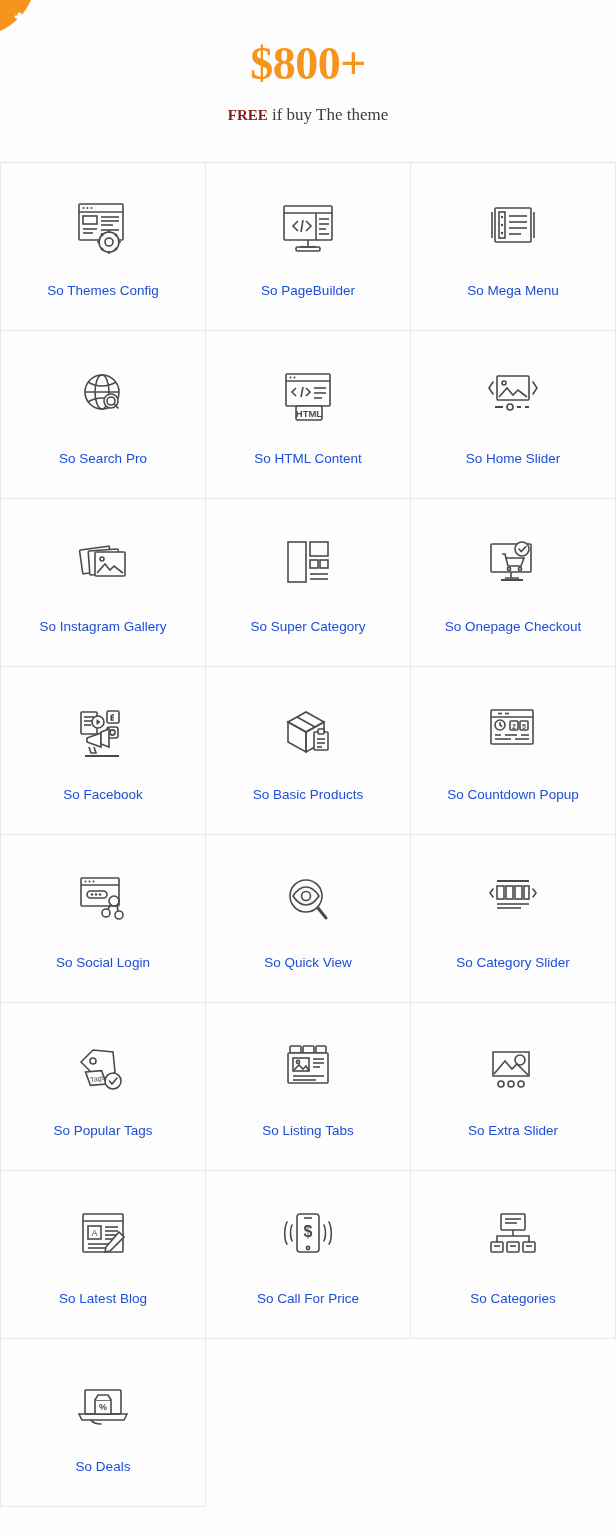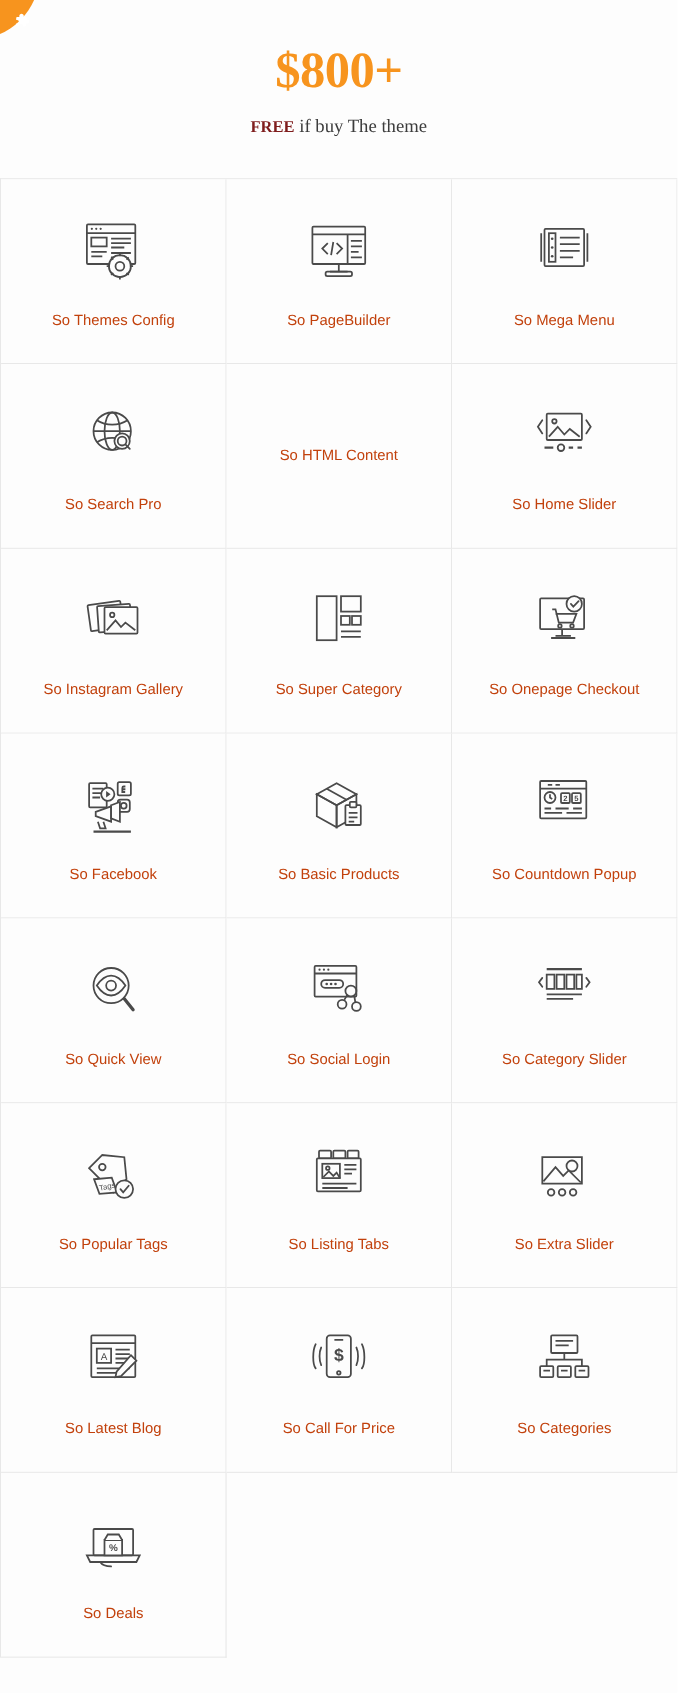--- a/index.html
+++ b/index.html
@@ -78,21 +78,21 @@
   .cell .ico {
     height: 74px;
     display: flex;
     align-items: center;
     justify-content: center;
     margin-bottom: 16px;
   }
   .cell .ico svg { display: block; }
   .cell .label {
     font-size: 13.5px;
-    color: #c2410c;
+    color: #1d4ed8;
     text-align: center;
     line-height: 1.2;
     padding: 0 6px;
   }
 </style>
 </head>
 <body>
 
 <div id="page">
 
@@ -179,20 +179,34 @@
           <path d="M17 14c4 2.5 9 4 14 4s10-1.5 14-4M17 34c4-2.5 9-4 14-4s10 1.5 14 4"></path>
           <circle cx="40" cy="33" r="7" fill="#fdfdfd"></circle>
           <circle cx="40" cy="33" r="4"></circle>
           <line x1="43" y1="36" x2="47" y2="40" stroke-linecap="round"></line>
         </svg>
       </div>
       <div class="label">So Search Pro</div>
     </div>
 
     <div class="cell">
+      <div class="ico">
+        <svg width="64" height="60" viewBox="0 0 64 60" fill="none" stroke="#4a4a4a" stroke-width="1.6">
+          <rect x="10" y="6" width="44" height="32" rx="1"></rect>
+          <line x1="10" y1="13" x2="54" y2="13"></line>
+          <circle cx="14.5" cy="9.5" r="1" fill="#4a4a4a" stroke="none"></circle>
+          <circle cx="18.5" cy="9.5" r="1" fill="#4a4a4a" stroke="none"></circle>
+          <path d="M20 20l-4 4 4 4M30 20l4 4-4 4M27 19l-2 10"></path>
+          <line x1="38" y1="20" x2="50" y2="20"></line>
+          <line x1="38" y1="25" x2="50" y2="25"></line>
+          <line x1="38" y1="30" x2="46" y2="30"></line>
+          <rect x="20" y="38" width="26" height="14" rx="1.5" fill="#fdfdfd"></rect>
+          <text x="33" y="48.5" font-family="Liberation Sans, sans-serif" font-size="9.5" font-weight="bold" fill="#4a4a4a" stroke="none" text-anchor="middle">HTML</text>
+        </svg>
+      </div>
       <div class="label">So HTML Content</div>
     </div>
 
     <div class="cell">
       <div class="ico">
         <svg width="64" height="60" viewBox="0 0 64 60" fill="none" stroke="#4a4a4a" stroke-width="1.6">
           <rect x="16" y="8" width="32" height="24" rx="1"></rect>
           <circle cx="23" cy="15" r="2"></circle>
           <path d="M18 29l8-9 6 7 5-5 9 7"></path>
           <path d="M12 14l-4 6 4 6" stroke-linecap="round"></path>
@@ -308,32 +322,20 @@
           <line x1="14" y1="35" x2="30" y2="35"></line>
           <line x1="34" y1="35" x2="48" y2="35"></line>
         </svg>
       </div>
       <div class="label">So Countdown Popup</div>
     </div>
 
     <div class="cell">
       <div class="ico">
         <svg width="64" height="60" viewBox="0 0 64 60" fill="none" stroke="#4a4a4a" stroke-width="1.6">
-          <circle cx="30" cy="24" r="16"></circle>
-          <path d="M17 24c4-6 9-9 13-9s9 3 13 9c-4 6-9 9-13 9s-9-3-13-9z"></path>
-          <circle cx="30" cy="24" r="4.5"></circle>
-          <line x1="42" y1="36" x2="50" y2="46" stroke-width="3" stroke-linecap="round"></line>
-        </svg>
-      </div>
-      <div class="label">So Quick View</div>
-    </div>
-
-    <div class="cell">
-      <div class="ico">
-        <svg width="64" height="60" viewBox="0 0 64 60" fill="none" stroke="#4a4a4a" stroke-width="1.6">
           <rect x="10" y="6" width="38" height="28" rx="1"></rect>
           <line x1="10" y1="13" x2="48" y2="13"></line>
           <circle cx="14.5" cy="9.5" r="1" fill="#4a4a4a" stroke="none"></circle>
           <circle cx="18.5" cy="9.5" r="1" fill="#4a4a4a" stroke="none"></circle>
           <circle cx="22.5" cy="9.5" r="1" fill="#4a4a4a" stroke="none"></circle>
           <rect x="16" y="19" width="20" height="7" rx="3.5"></rect>
           <circle cx="21" cy="22.5" r="1.2" fill="#4a4a4a" stroke="none"></circle>
           <circle cx="25" cy="22.5" r="1.2" fill="#4a4a4a" stroke="none"></circle>
           <circle cx="29" cy="22.5" r="1.2" fill="#4a4a4a" stroke="none"></circle>
           <circle cx="43" cy="29" r="5"></circle>
@@ -341,20 +343,32 @@
           <circle cx="48" cy="43" r="4"></circle>
           <path d="M40 32l-3 5M46 33l1 6"></path>
         </svg>
       </div>
       <div class="label">So Social Login</div>
     </div>
 
     <div class="cell">
       <div class="ico">
         <svg width="64" height="60" viewBox="0 0 64 60" fill="none" stroke="#4a4a4a" stroke-width="1.6">
+          <circle cx="30" cy="24" r="16"></circle>
+          <path d="M17 24c4-6 9-9 13-9s9 3 13 9c-4 6-9 9-13 9s-9-3-13-9z"></path>
+          <circle cx="30" cy="24" r="4.5"></circle>
+          <line x1="42" y1="36" x2="50" y2="46" stroke-width="3" stroke-linecap="round"></line>
+        </svg>
+      </div>
+      <div class="label">So Quick View</div>
+    </div>
+
+    <div class="cell">
+      <div class="ico">
+        <svg width="64" height="60" viewBox="0 0 64 60" fill="none" stroke="#4a4a4a" stroke-width="1.6">
           <line x1="16" y1="9" x2="48" y2="9" stroke-width="2"></line>
           <rect x="16" y="14" width="7" height="13"></rect>
           <rect x="25" y="14" width="7" height="13"></rect>
           <rect x="34" y="14" width="7" height="13"></rect>
           <rect x="43" y="14" width="5" height="13"></rect>
           <line x1="16" y1="32" x2="48" y2="32"></line>
           <line x1="16" y1="36" x2="40" y2="36"></line>
           <path d="M12 17l-3 4 3 4" stroke-linecap="round"></path>
           <path d="M52 17l3 4-3 4" stroke-linecap="round"></path>
         </svg>

